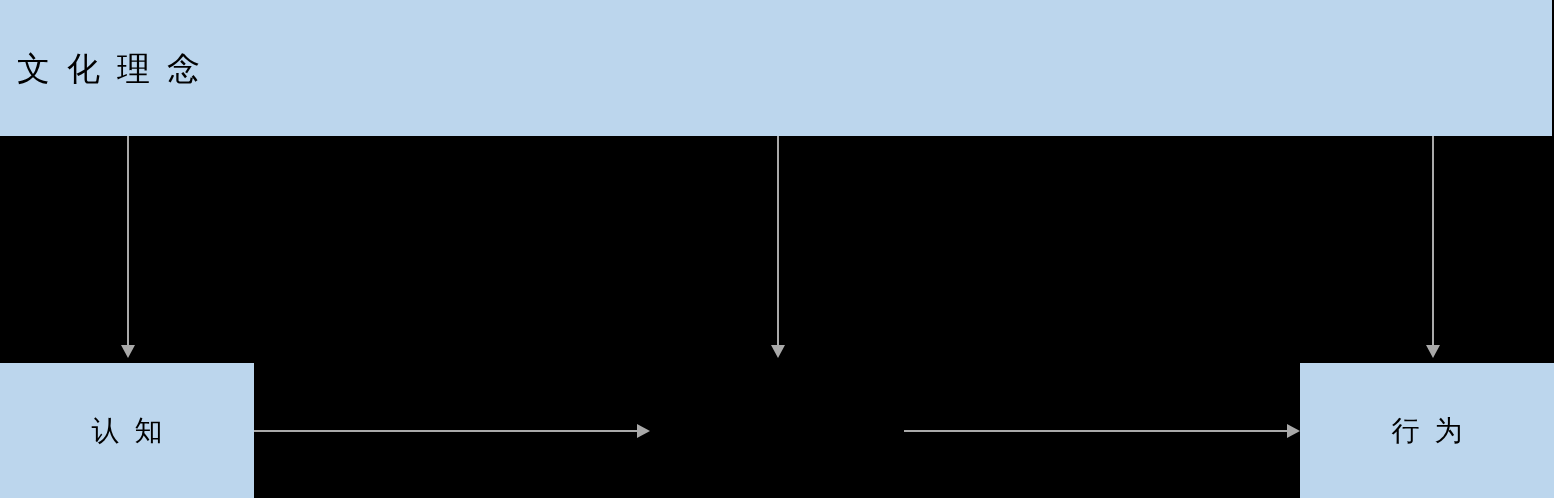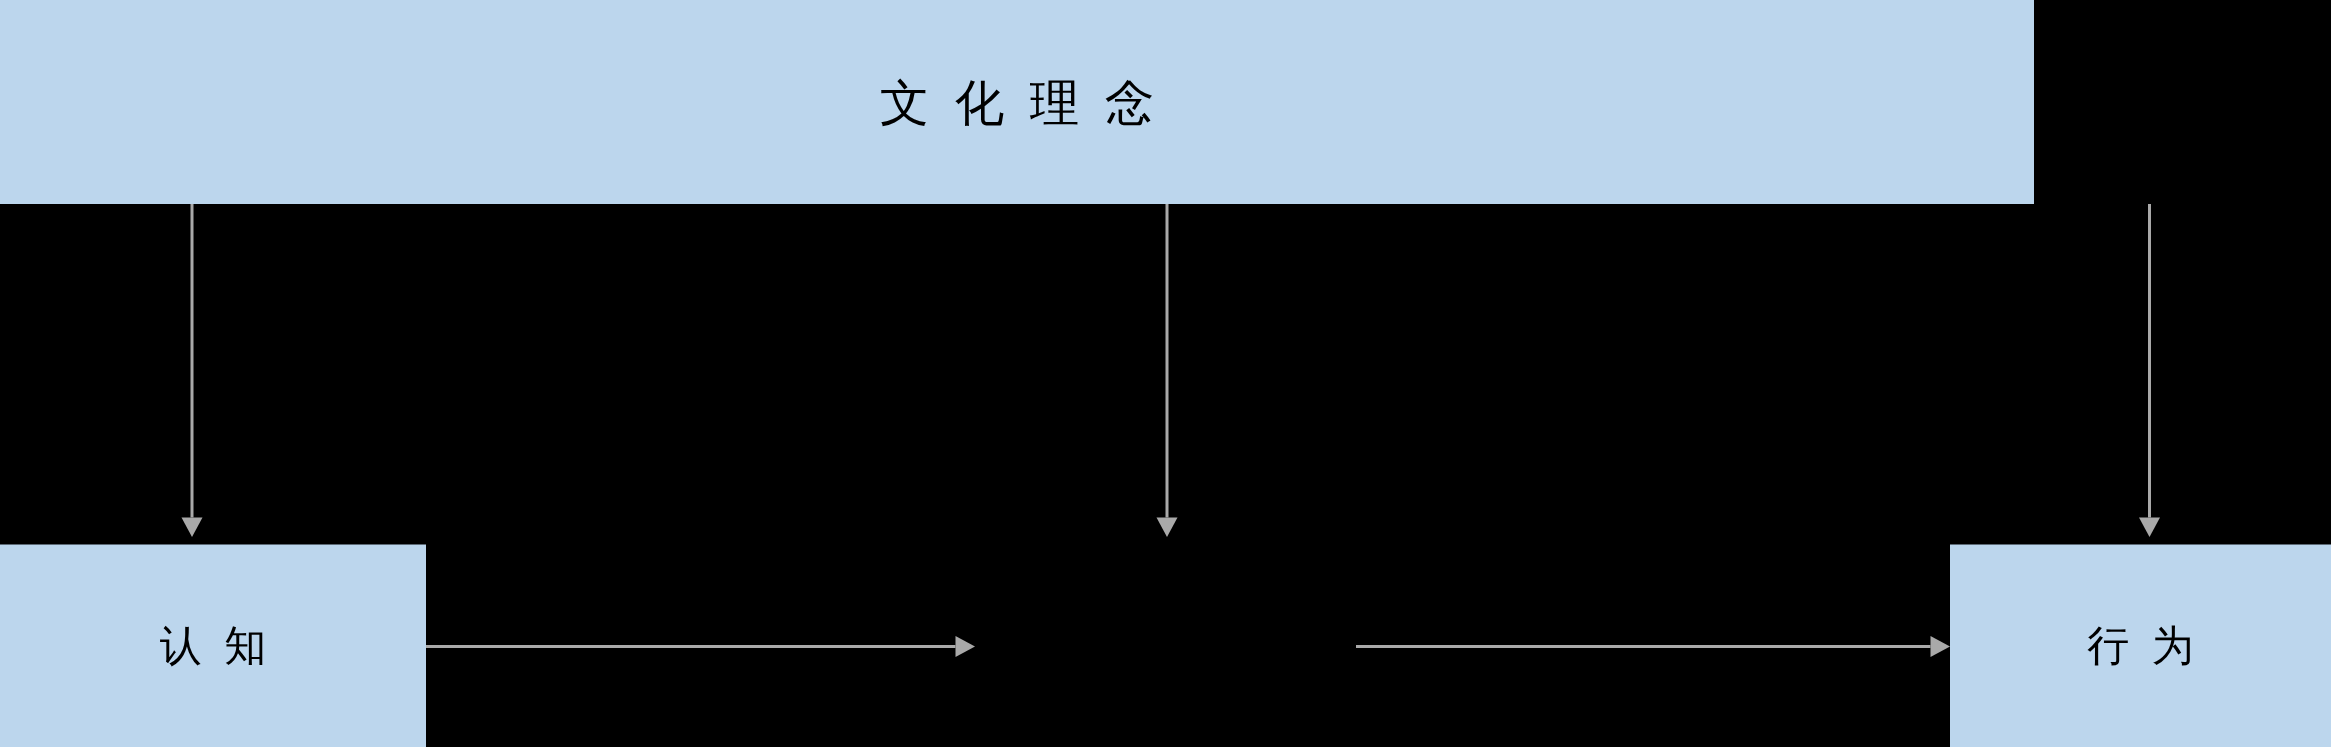--- a/index.html
+++ b/index.html
@@ -12,26 +12,26 @@
     width: 1554px;
     height: 498px;
     background: #000000;
     overflow: hidden;
     font-family: "DejaVu Sans", "Liberation Sans", sans-serif;
   }
   .banner {
     position: absolute;
     left: 0;
     top: 0;
-    width: 1356px;
+    width: 1552px;
     height: 136px;
     background: #bcd6ed;
     display: flex;
     align-items: center;
-    justify-content: center;
+    justify-content: flex-start;
   }
   .banner-label {
     color: #000000;
     font-size: 33px;
     line-height: 1;
     letter-spacing: 17px;
     text-indent: 17px;
     font-weight: 400;
   }
   .node {
@@ -44,21 +44,21 @@
     height: 135px;
   }
   .node-label {
     color: #000000;
     font-size: 28px;
     line-height: 1;
     letter-spacing: 15px;
     text-indent: 15px;
     font-weight: 400;
   }
-  #node-cognition { left: 0px;    width: 284px; }
+  #node-cognition { left: 0px;    width: 254px; font-family: Liberation Serif, serif; }
   #node-belief    { left: 650px;  width: 254px; }
   #node-behavior  { left: 1300px; width: 254px; }
 
   .arrow-v {
     position: absolute;
     width: 14px;
   }
   .arrow-v .shaft {
     position: absolute;
     left: 6px;

